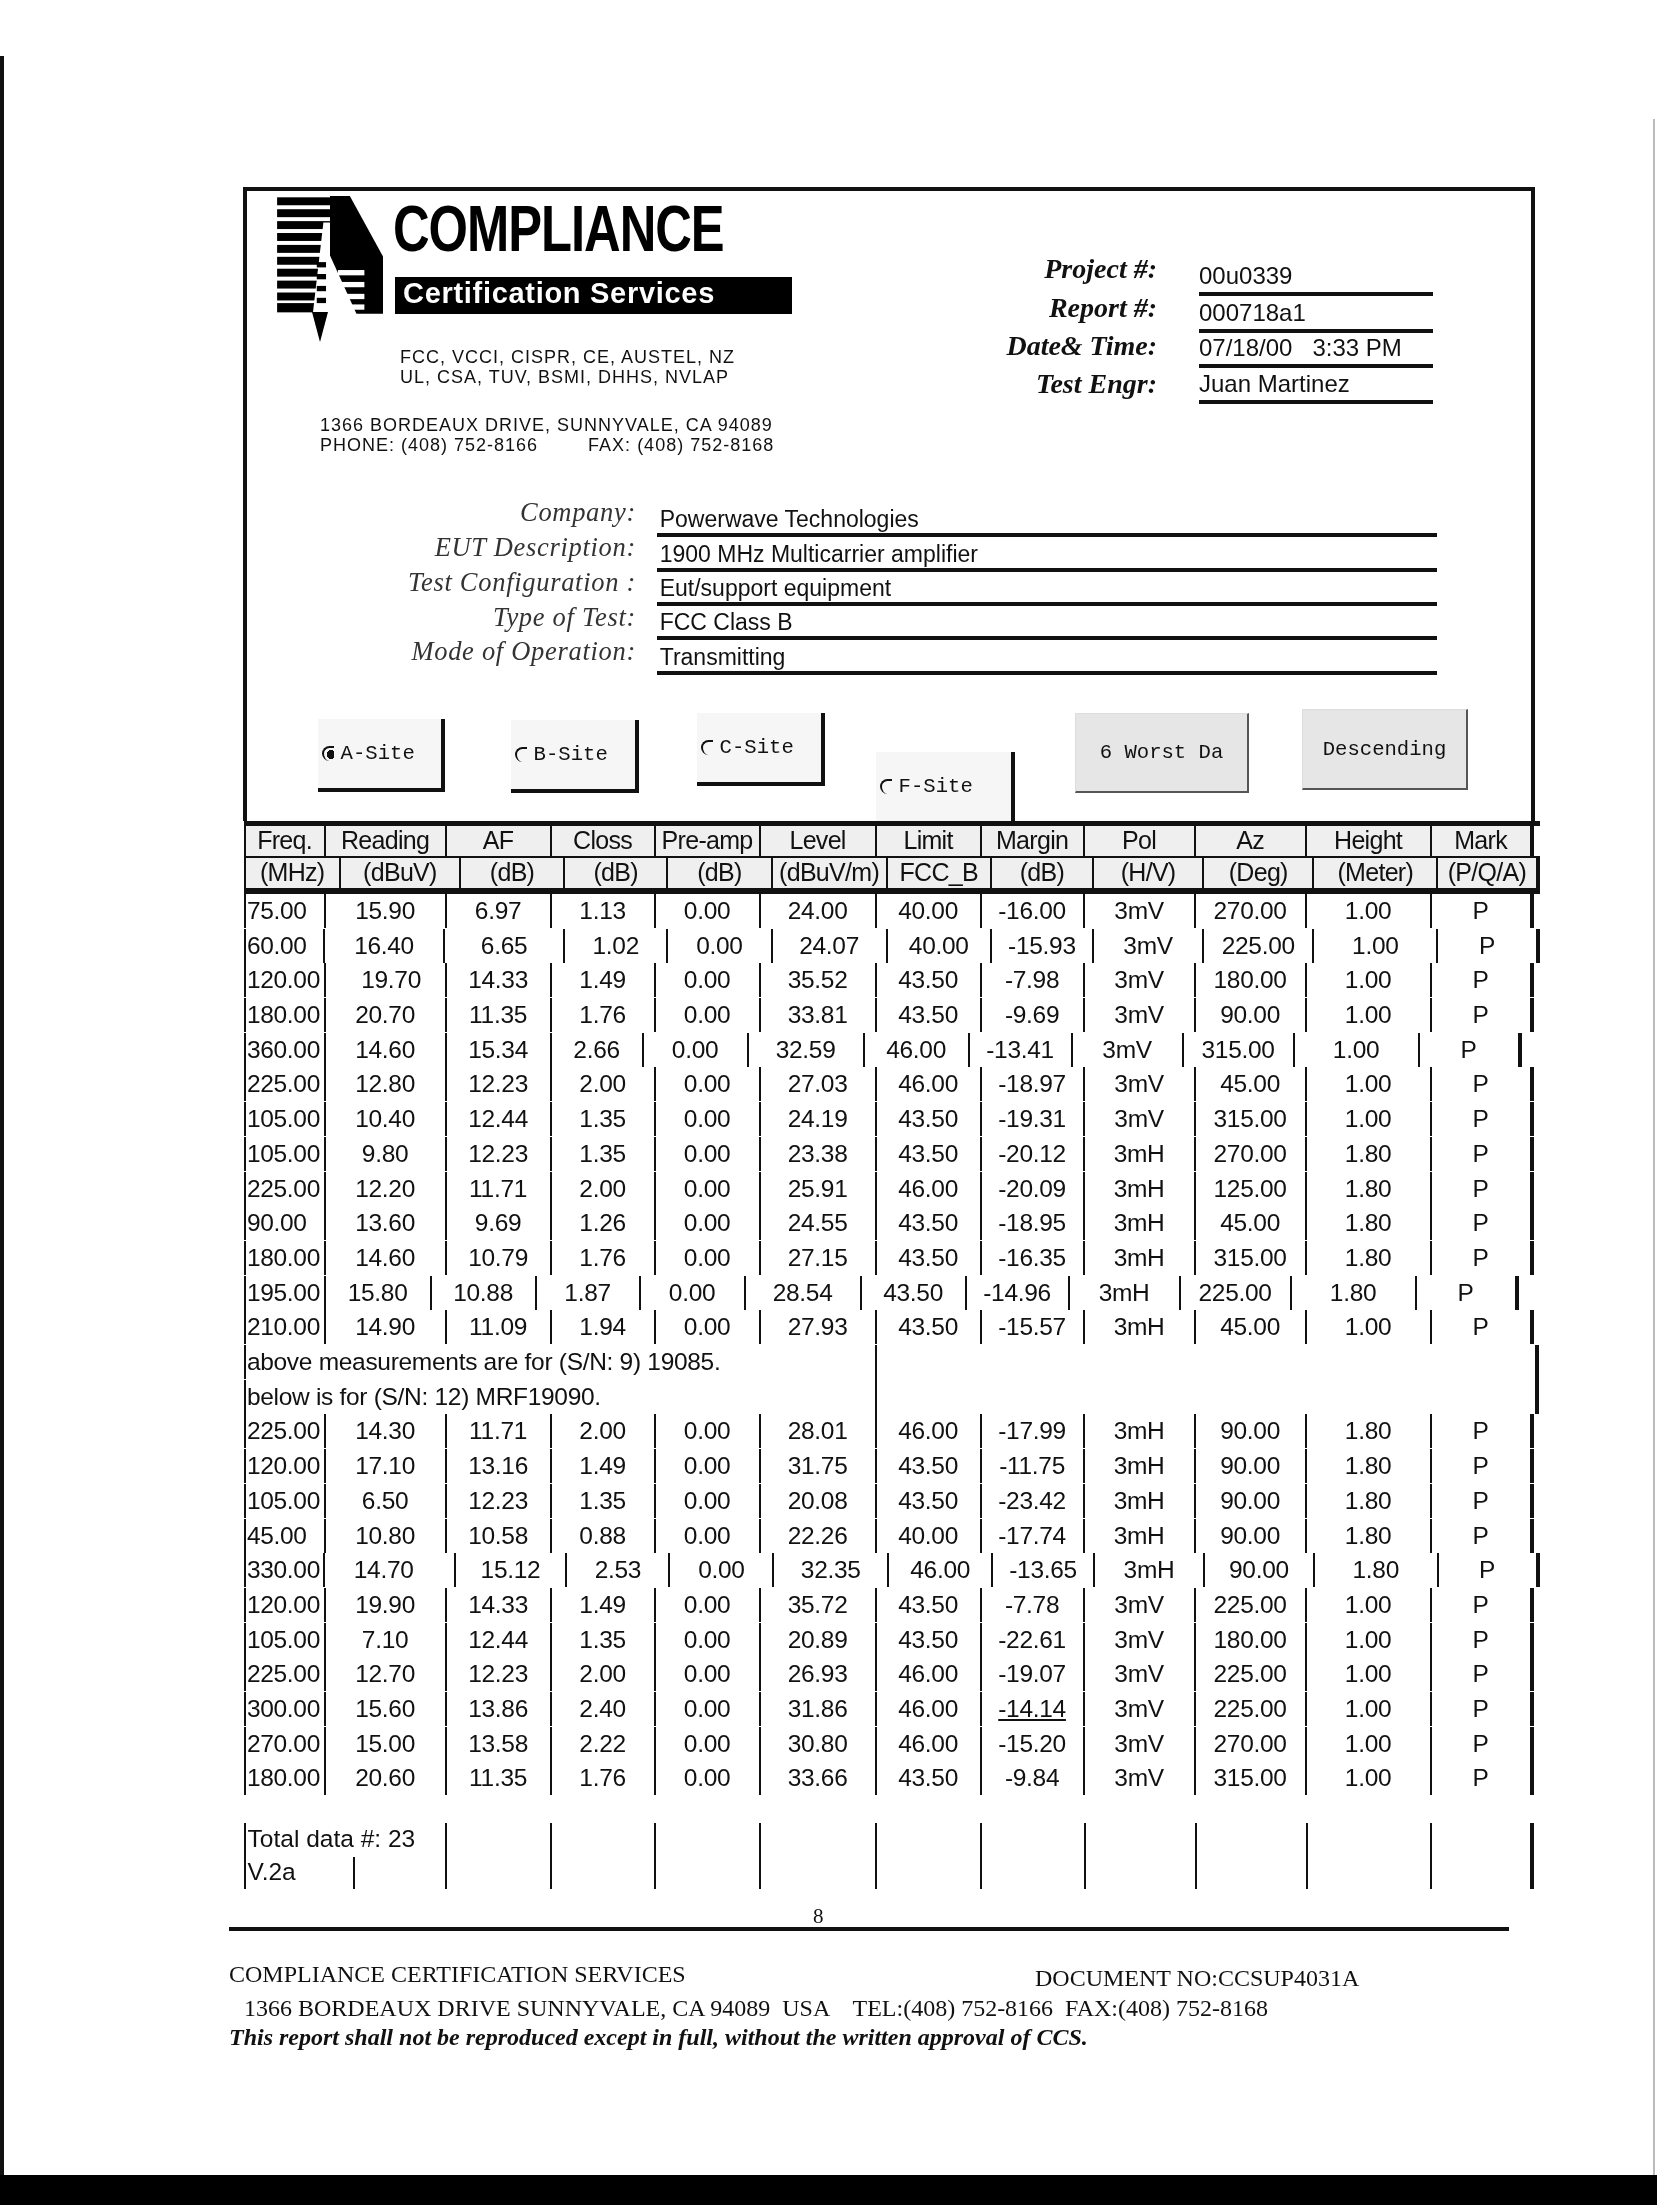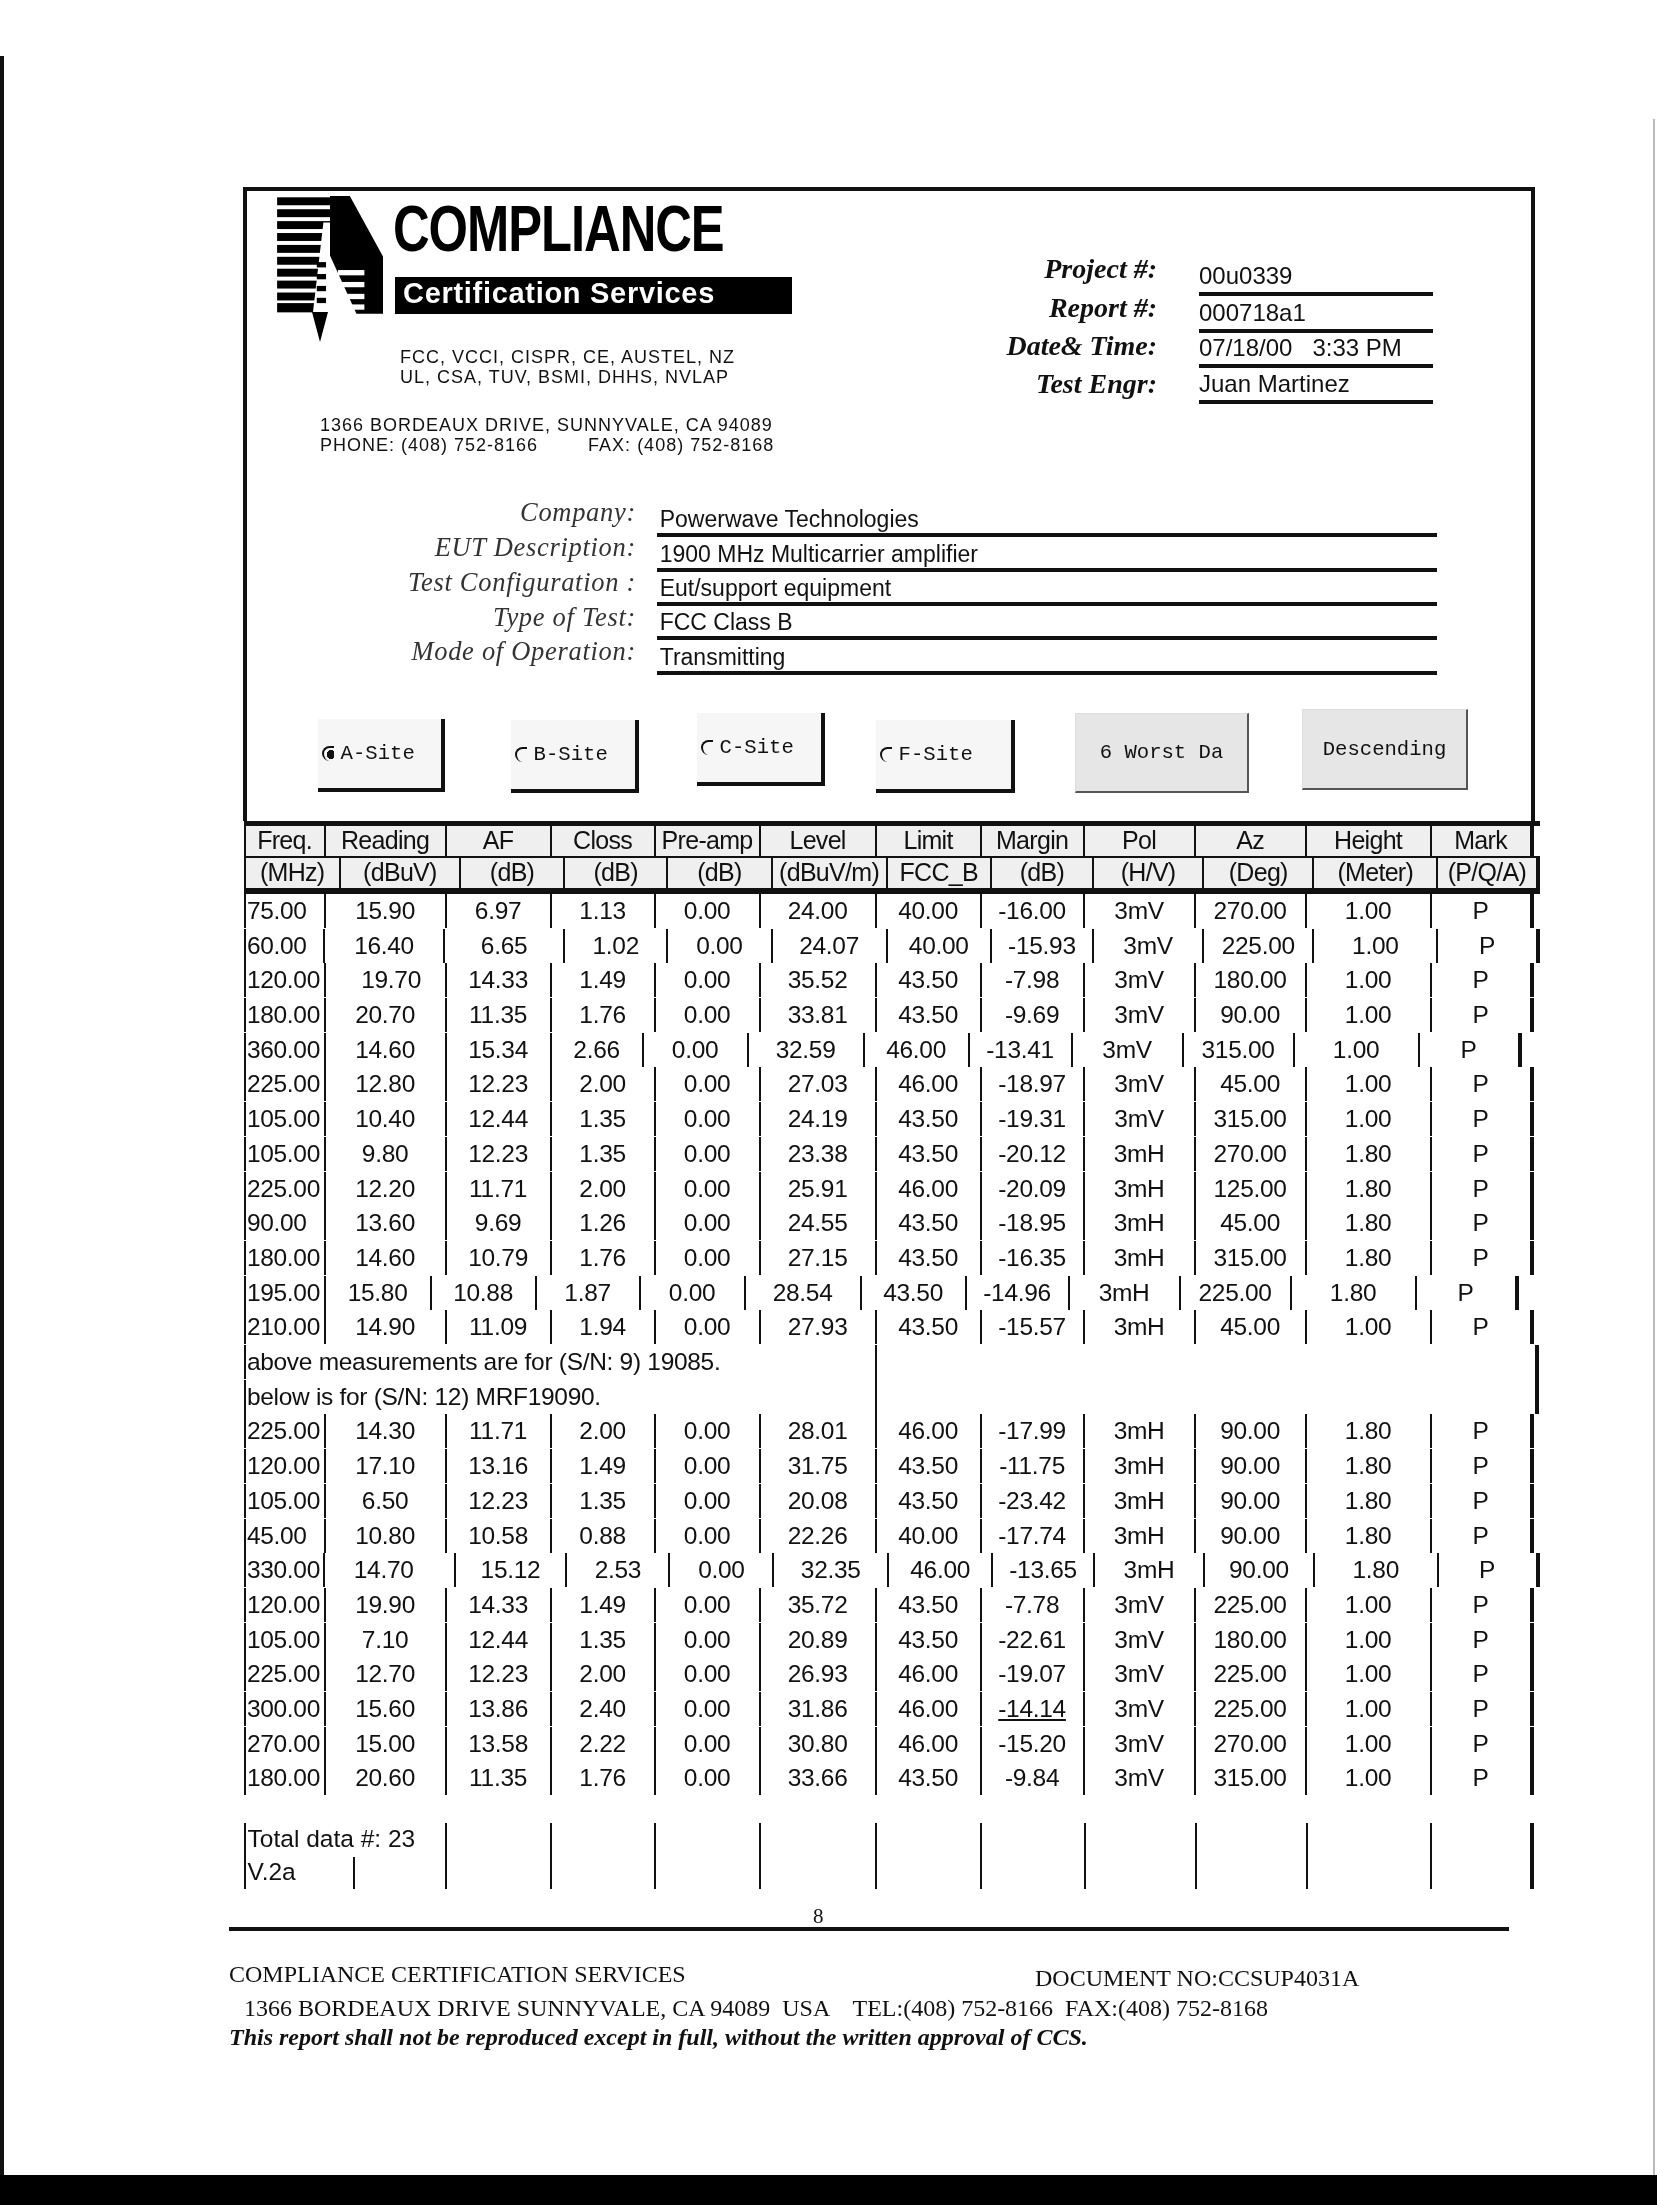--- a/index.html
+++ b/index.html
@@ -136,21 +136,21 @@
   <span>A-Site</span>
 </div>
 <div class="abs btn radio" style="left:511px; top:720px; width:128px; height:73px;">
   <span class="radio-dot"></span>
   <span>B-Site</span>
 </div>
 <div class="abs btn radio" style="left:697px; top:713px; width:128px; height:73px;">
   <span class="radio-dot"></span>
   <span>C-Site</span>
 </div>
-<div class="abs btn radio" style="left:876px; top:720px; width:139px; height:73px;">
+<div class="abs btn radio" style="left:876px; top:752px; width:139px; height:73px;">
   <span class="radio-dot"></span>
   <span>F-Site</span>
 </div>
 <div class="abs btn plain" style="left:1075px; top:713px; width:174px; height:80px;">
   <span>6 Worst Da</span>
 </div>
 <div class="abs btn plain" style="left:1302px; top:709px; width:166px; height:81px;">
   <span>Descending</span>
 </div>
 

